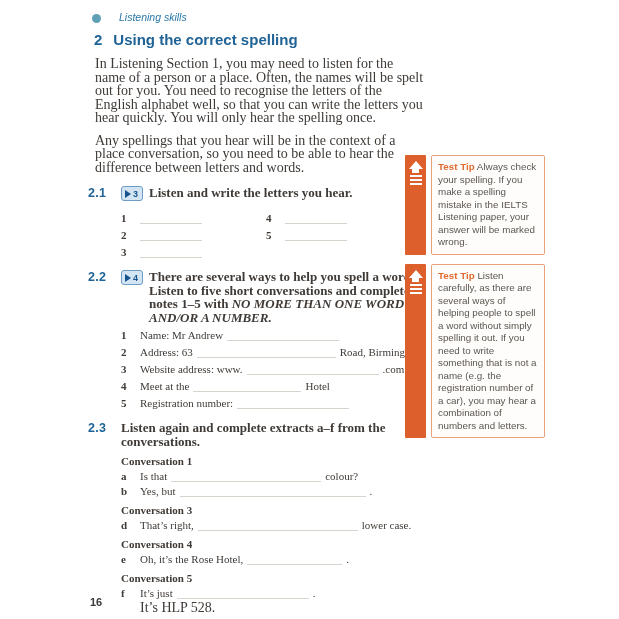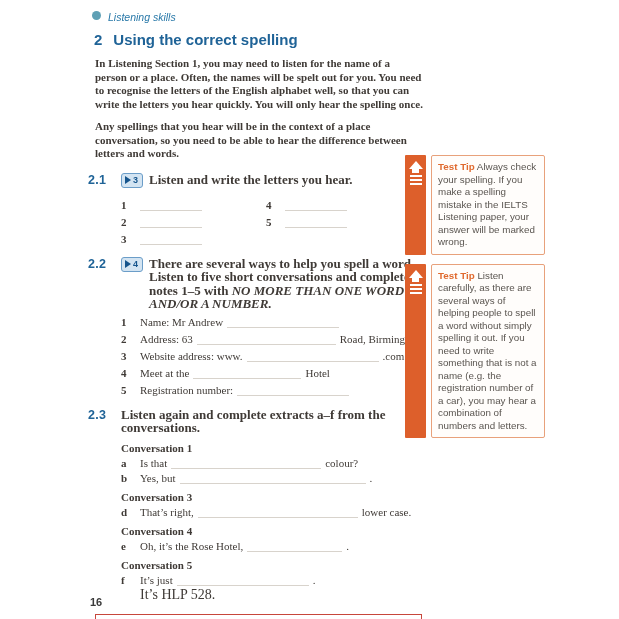--- a/index.html
+++ b/index.html
@@ -3,31 +3,31 @@
 <meta charset="utf-8">
 <style>
   html,body{margin:0;padding:0;}
   body{
     width:619px;height:619px;background:#ffffff;position:relative;overflow:hidden;
     font-family:"Liberation Serif",serif;color:#3f3a36;
   }
   .page{position:absolute;inset:0;}
 
   
-  .hdr{position:absolute;left:92px;top:11px;display:flex;align-items:flex-start;gap:7px;}
+  .hdr{position:absolute;left:92px;top:11px;display:flex;align-items:flex-end;gap:18px;}
   .hdr .dot{width:9px;height:9px;border-radius:50%;background:#5fa0b5;}
   .hdr .lbl{font-family:"Liberation Sans",sans-serif;font-style:italic;font-size:10.5px;color:#2878a8;}
 
   
   .title{position:absolute;left:94px;top:31px;margin:0;font-family:"Liberation Sans",sans-serif;
     font-size:15px;font-weight:bold;color:#1f6397;display:flex;gap:11px;}
 
   
   .main{position:absolute;left:88px;top:57px;width:336px;}
-  p.intro{margin:0 0 9px 7px;font-size:11px;line-height:13.5px;font-weight:bold;}
+  p.intro{margin:0 0 9px 7px;font-size:14px;line-height:13.5px;}
 
   .exercise{margin-top:12px;}
   .ex-head{display:flex;align-items:flex-start;gap:6px;}
   .ex-num{font-family:"Liberation Sans",sans-serif;font-weight:bold;font-size:12.5px;color:#1f6397;
     width:27px;flex-shrink:0;letter-spacing:.3px;}
   .audio-chip{display:inline-flex;align-items:center;gap:2px;background:#d3e4f2;border:1px solid #6b9dc8;
     border-radius:3px;padding:1px 4px 1px 3px;height:11px;margin-top:0px;flex-shrink:0;
     font-family:"Liberation Sans",sans-serif;font-weight:bold;font-size:9px;color:#15548c;}
   .audio-chip .tri{width:0;height:0;border-left:6px solid #15548c;border-top:4px solid transparent;border-bottom:4px solid transparent;}
   .ex-instr{font-weight:bold;font-size:13px;line-height:13.5px;flex:1;}

